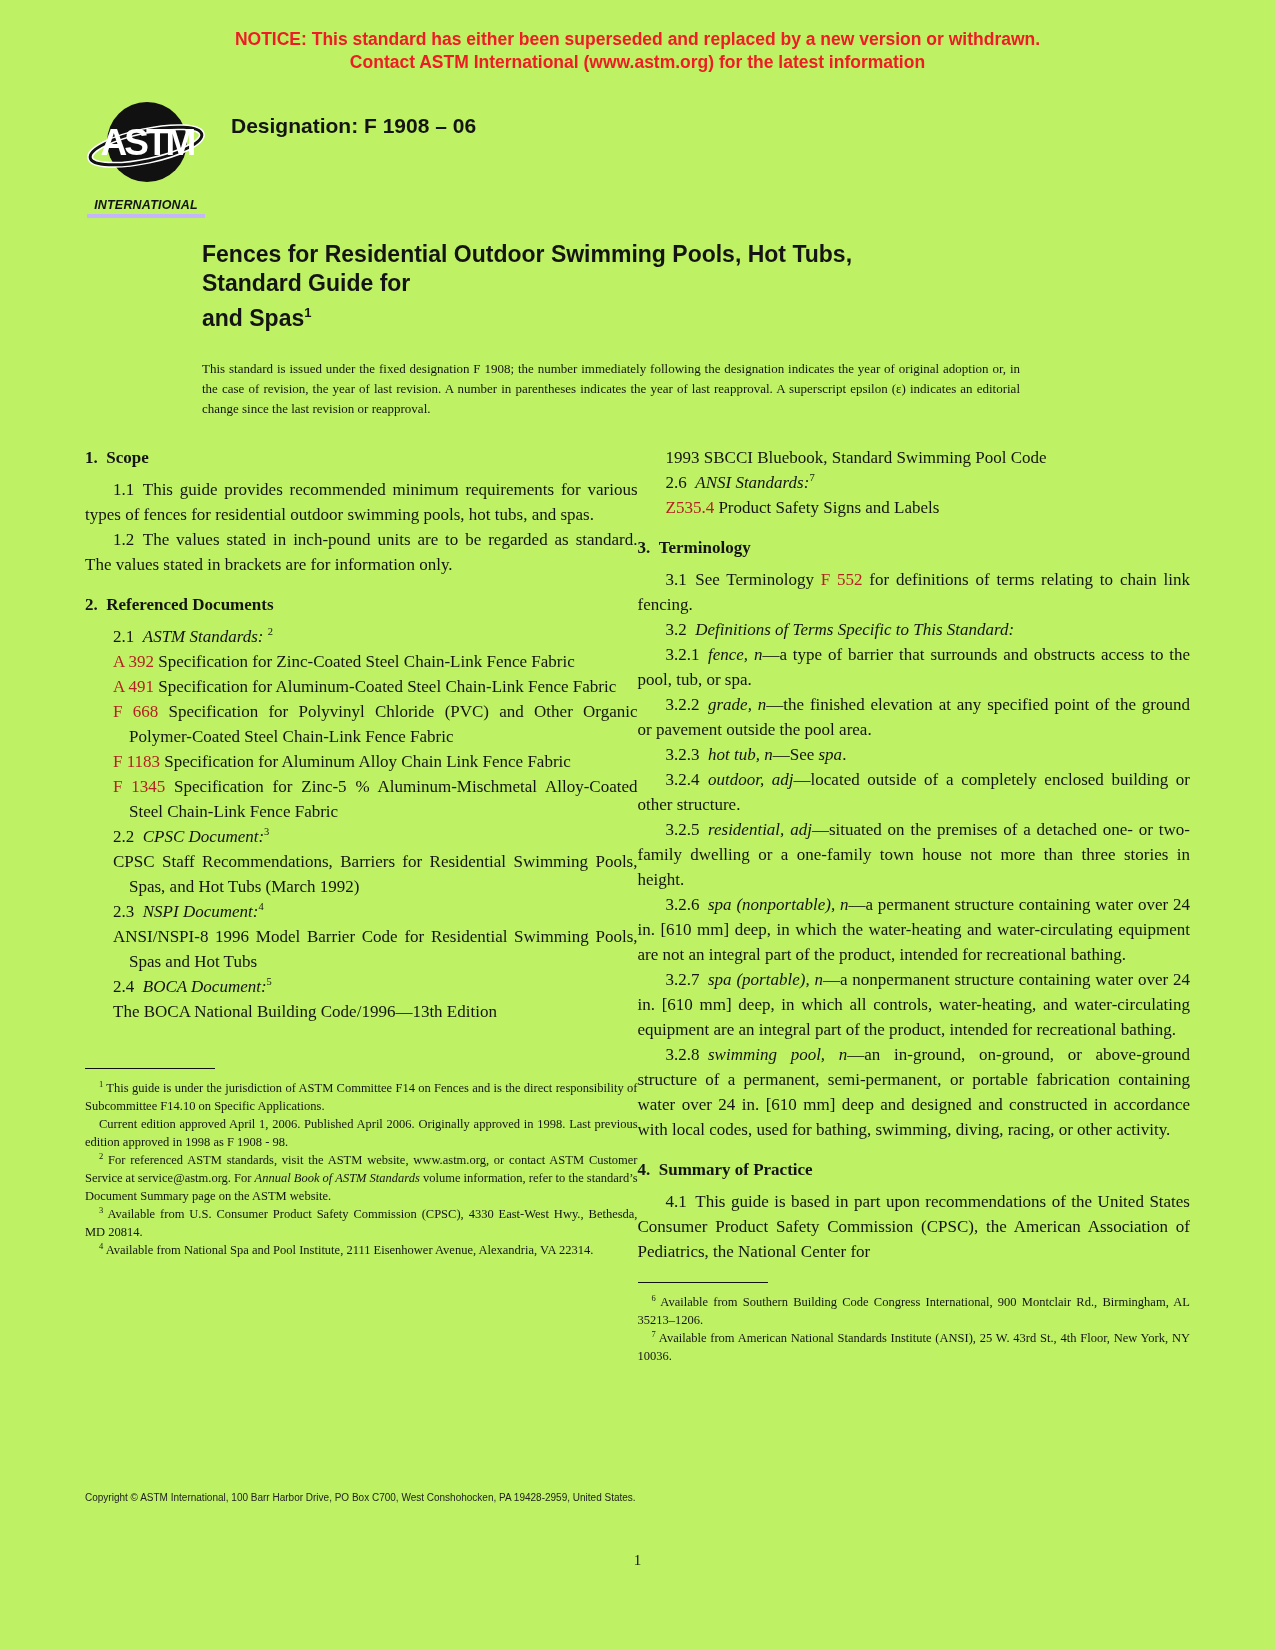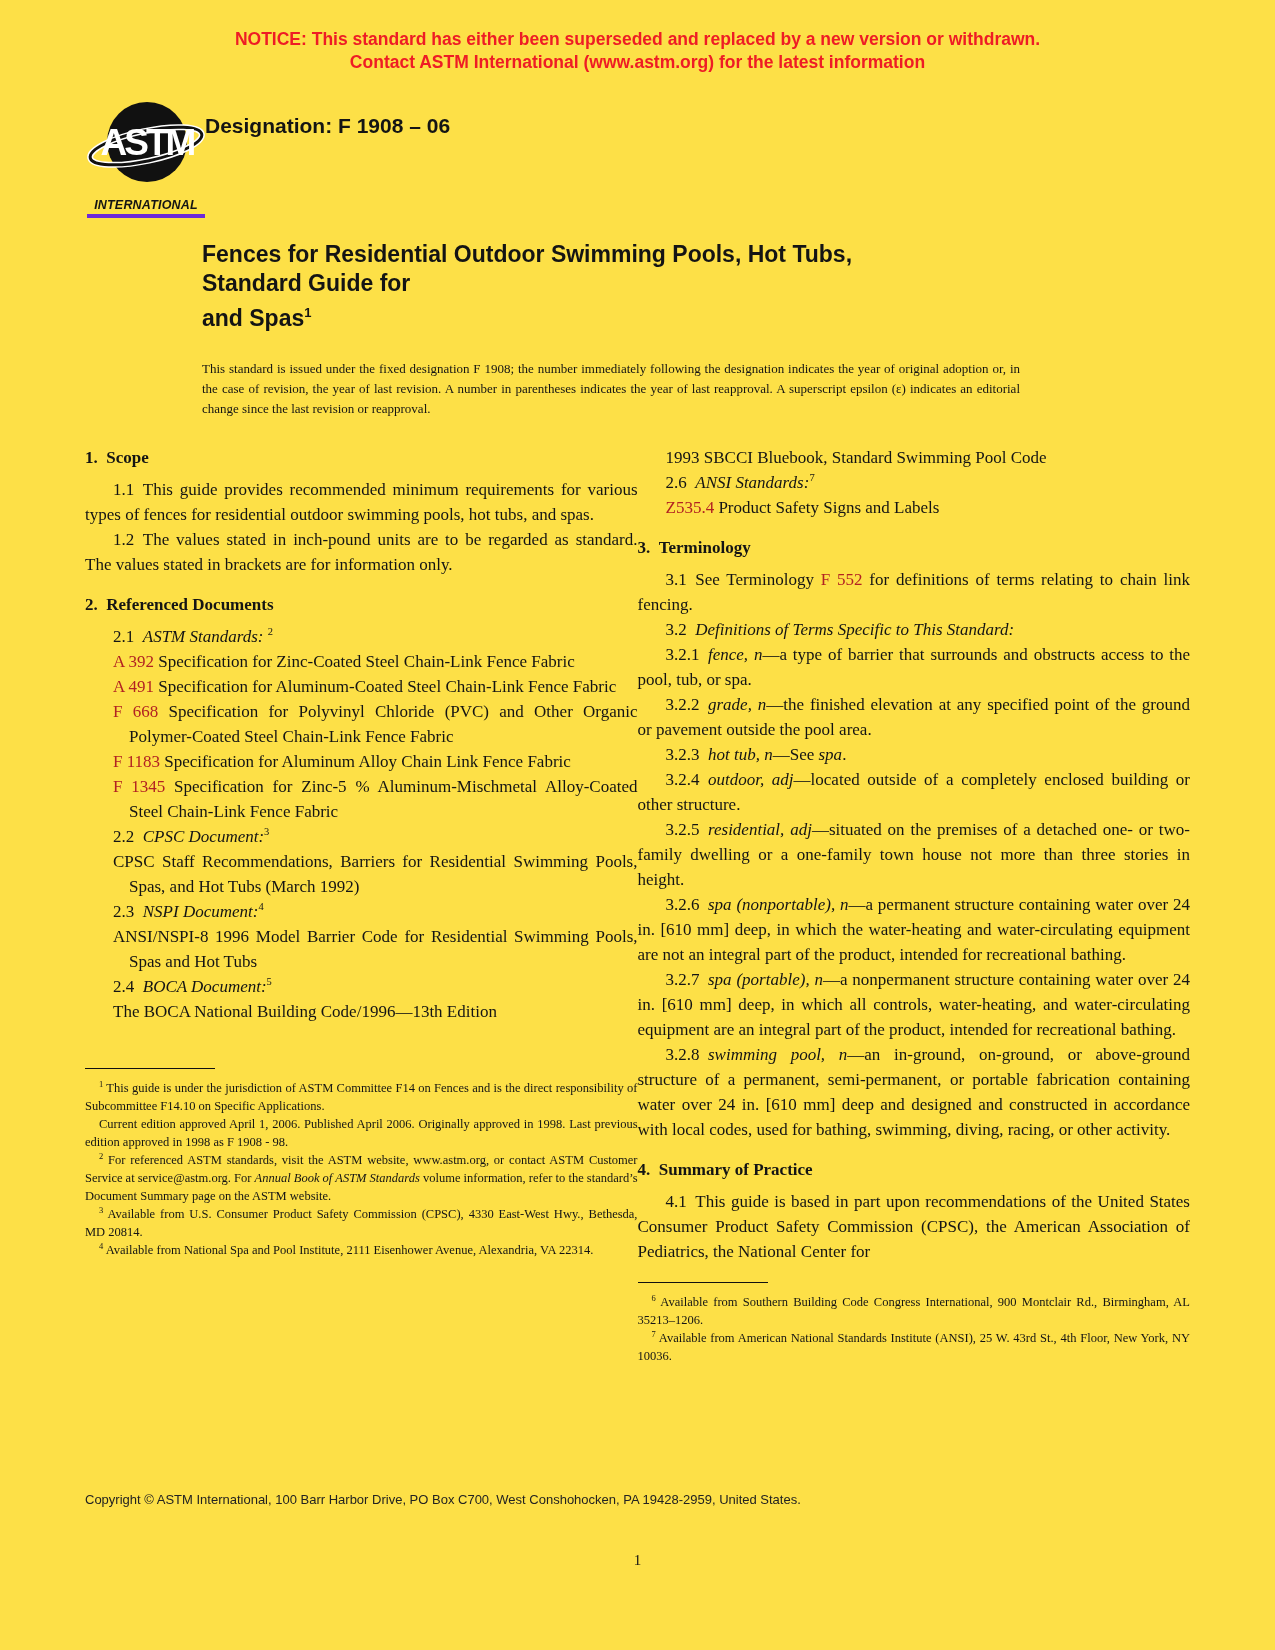--- a/index.html
+++ b/index.html
@@ -1,27 +1,27 @@
 <!DOCTYPE html>
 <html><head>
 <meta charset="utf-8">
 <style>
   * { margin:0; padding:0; box-sizing:border-box; }
   html,body { background:#ffffff; }
   body { width:1275px; font-family:"Liberation Serif", serif; color:#141414; }
-  .page { position:relative; width:1275px; height:1650px; background:#fde047; padding:28px 85px 0 85px; overflow:hidden; }
+  .page { position:relative; width:1275px; height:1650px; background:#bef264; padding:28px 85px 0 85px; overflow:hidden; }
 
   .notice { text-align:center; color:#ee1c25; font-family:"Liberation Sans", sans-serif;
             font-weight:bold; font-size:17.5px; line-height:23px; margin-bottom:24px; }
 
-  .header-row { display:flex; align-items:flex-start; margin-left:2px; }
+  .header-row { display:flex; align-items:flex-start; gap:26px; margin-left:2px; }
   .logo-wrap { width:118px; flex:0 0 118px; }
   .logo-intl { font-family:"Liberation Sans", sans-serif; font-style:italic; font-weight:bold;
                font-size:12.5px; letter-spacing:.2px; text-align:center;
-               border-bottom:4px solid #6d28d9; padding-bottom:2px; }
+               border-bottom:4px solid #c4b5fd; padding-bottom:2px; }
   .designation { font-family:"Liberation Sans", sans-serif; font-weight:bold; font-size:21px; margin-top:16px; }
 
   .title-block { margin:22px 0 0 117px; font-family:"Liberation Sans", sans-serif;
                  font-weight:bold; font-size:23px; line-height:29px; }
   .title-block sup { font-size:13px; }
 
   .issued { margin:26px 0 0 117px; width:818px; font-size:13px; line-height:20px; text-align:justify; }
 
   .columns { display:flex; margin-top:26px; }
   .col { flex:1; min-width:0; }
@@ -36,21 +36,21 @@
   .sup { vertical-align:super; font-size:10.5px; line-height:0; }
 
   .footnotes { }
   .footnotes.left  { margin-top:44px; }
   .footnotes.right { margin-top:18px; }
   .fn-rule { width:130px; border-top:1.5px solid #111; margin-bottom:10px; }
   .fn { font-size:12.5px; line-height:18px; text-align:justify; text-indent:14px; }
   .fn .sup { font-size:8.5px; }
 
   .copyright { position:absolute; left:85px; top:1492px; font-family:"Liberation Sans", sans-serif;
-               font-size:13px; color:#222; }
+               font-size:10px; color:#222; }
   .pageno { position:absolute; left:0; right:0; top:1552px; text-align:center; font-size:15px; }
 </style>
 </head>
 <body>
 
 <div class="page">
 
   <div class="notice">
     <div>NOTICE: This standard has either been superseded and replaced by a new version or withdrawn.</div>
     <div>Contact ASTM International (www.astm.org) for the latest information</div>

